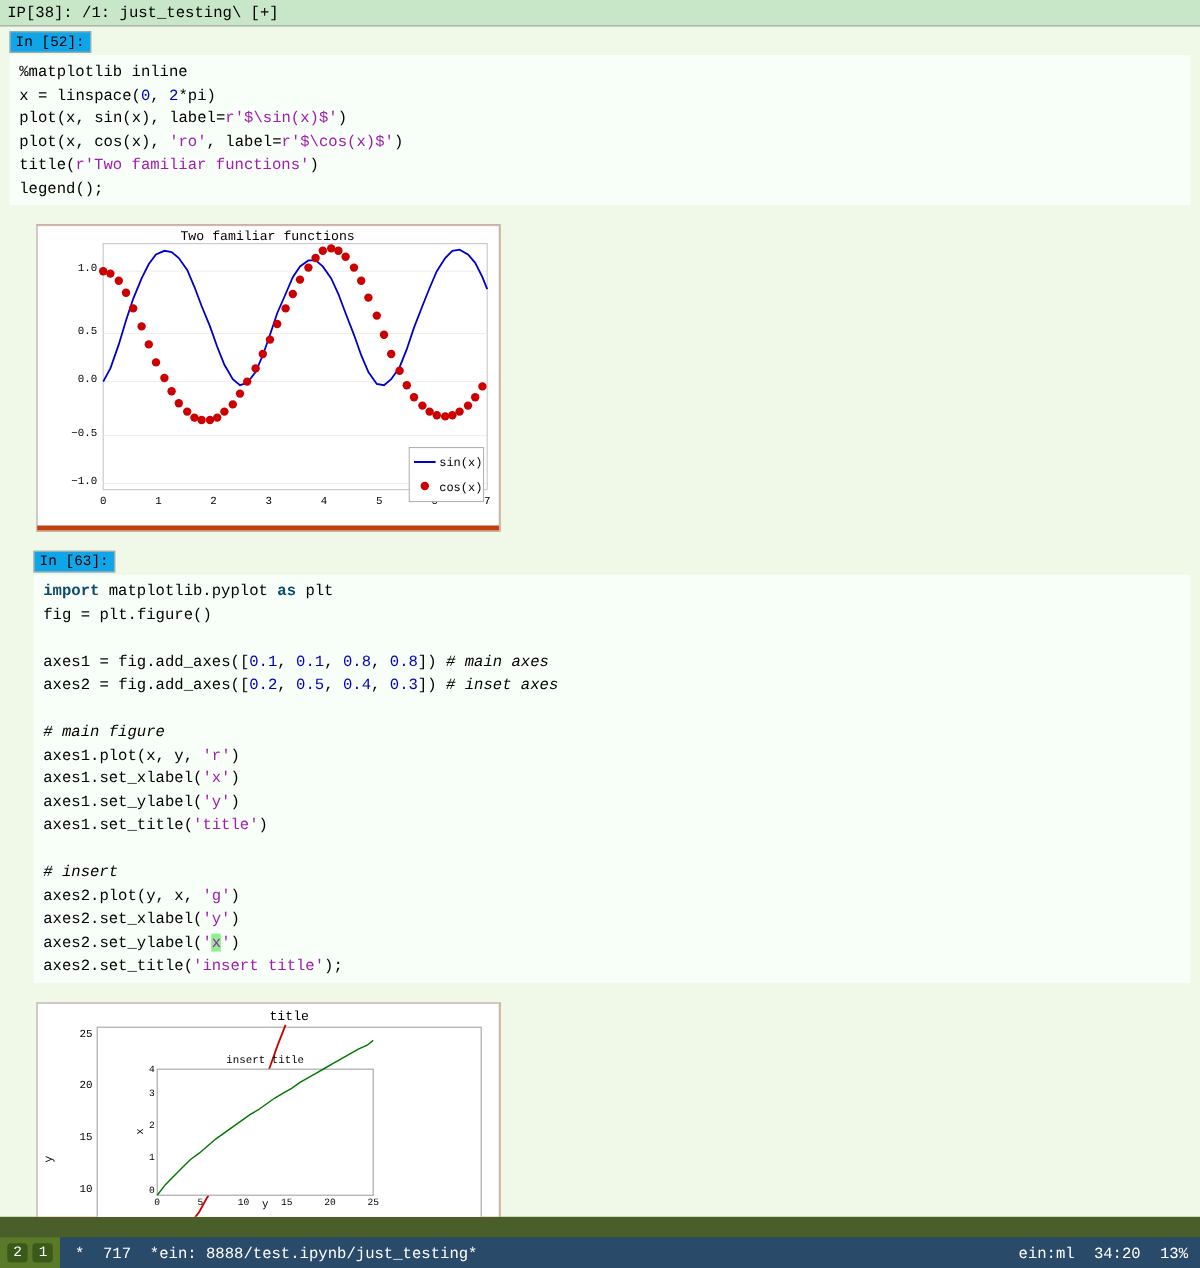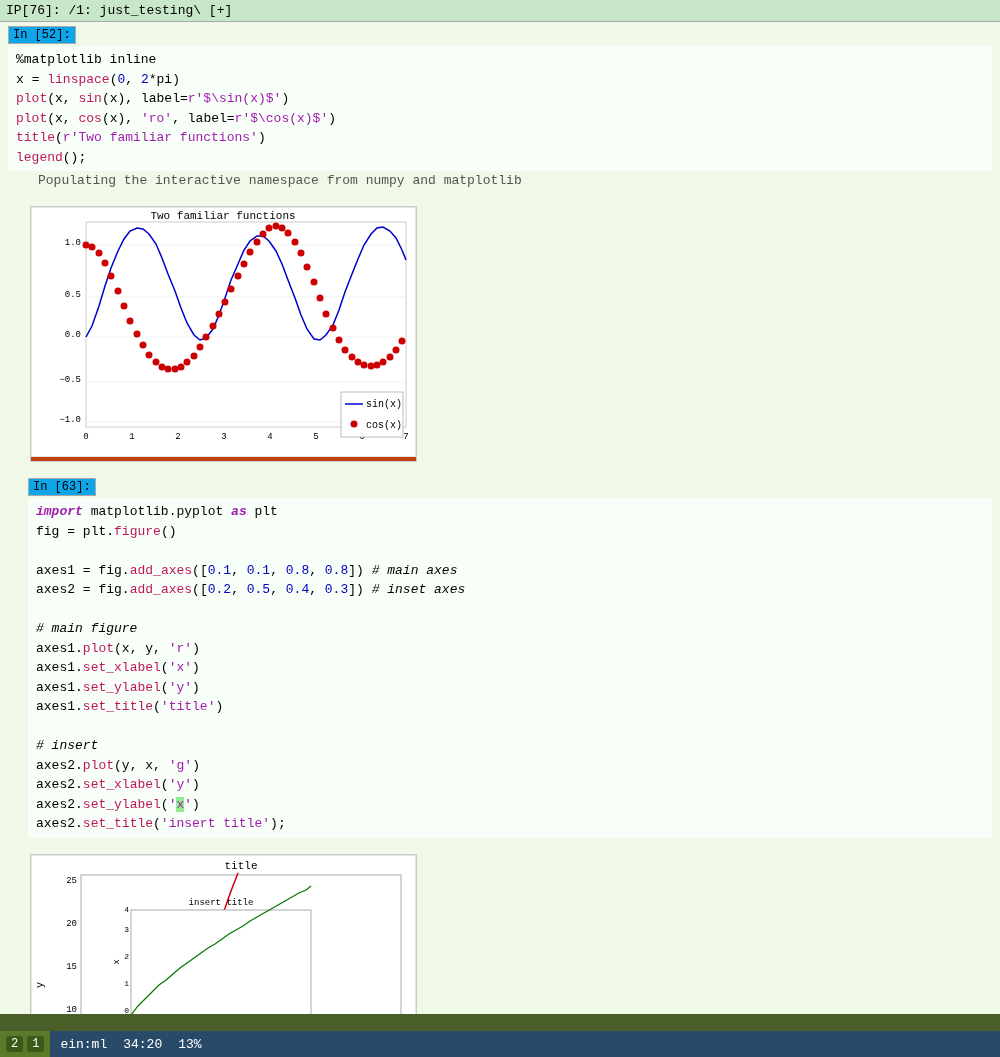--- a/index.html
+++ b/index.html
@@ -59,22 +59,22 @@
     }
 
     .cell-output {
       padding: 2px 8px 2px 30px;
       font-size: 13px;
       color: #555;
       font-style: normal;
     }
 
     
-    .kw { color: #a21caf; font-weight: bold; font-style: italic; }
-    .fn { color: #be185d; }
+    .kw { color: #0c4a6e; font-weight: bold; }
+    .fn { color: #000000; }
     .str { color: #a21caf; }
     .cm { color: #000000; font-style: italic; }
     .var { color: #000; }
     .num { color: #0000c0; }
     .paren { color: #000; }
     .punct { color: #000; }
 
     
     .plot-container {
       margin: 12px 8px 8px 30px;
@@ -134,35 +134,34 @@
 
     .highlight-cursor {
       background: #90ee90;
       display: inline;
     }
   </style>
 </head>
 <body>
 
 <div id="titlebar">
-  <span>IP[76]: /1: just_testing\ [+]</span>
+  <span>IP[38]: /1: just_testing\ [+]</span>
 </div>
 
 <div id="notebook">
 
   
   <div class="cell">
     <div class="cell-in-label">In [52]:</div>
     <div class="cell-code"><span class="var">%matplotlib inline</span>
 <span class="var">x</span> <span class="punct">=</span> <span class="fn">linspace</span><span class="paren">(</span><span class="num">0</span><span class="punct">,</span> <span class="num">2</span><span class="punct">*</span><span class="var">pi</span><span class="paren">)</span>
 <span class="fn">plot</span><span class="paren">(</span><span class="var">x</span><span class="punct">,</span> <span class="fn">sin</span><span class="paren">(</span><span class="var">x</span><span class="paren">)</span><span class="punct">,</span> <span class="var">label</span><span class="punct">=</span><span class="str">r'$\sin(x)$'</span><span class="paren">)</span>
 <span class="fn">plot</span><span class="paren">(</span><span class="var">x</span><span class="punct">,</span> <span class="fn">cos</span><span class="paren">(</span><span class="var">x</span><span class="paren">)</span><span class="punct">,</span> <span class="str">'ro'</span><span class="punct">,</span> <span class="var">label</span><span class="punct">=</span><span class="str">r'$\cos(x)$'</span><span class="paren">)</span>
 <span class="fn">title</span><span class="paren">(</span><span class="str">r'Two familiar functions'</span><span class="paren">)</span>
 <span class="fn">legend</span><span class="paren">()</span><span class="punct">;</span></div>
-    <div class="cell-output">Populating the interactive namespace from numpy and matplotlib</div>
   </div>
 
   
   <div class="plot-container">
     <svg width="385" height="250">
 
       <rect x="0" y="0" width="385" height="250" fill="white" stroke="#ccc"></rect>
 
       <rect x="55" y="15" width="320" height="205" fill="white" stroke="#ccc"></rect>
 
@@ -333,18 +332,23 @@
     </svg>
   </div>
 
 </div>
 
 <div id="statusbar">
   <div class="status-cell-nums">
     <span class="status-cell-num">2</span>
     <span class="status-cell-num">1</span>
   </div>
+  <div class="status-center">
+    <span>*</span>&nbsp;
+    <span>717</span>&nbsp;
+    <span>*ein: 8888/test.ipynb/just_testing*</span>
+  </div>
   <div class="status-right">
     <span>ein:ml</span>
     <span>34:20</span>
     <span>13%</span>
   </div>
 </div>
 
 </body></html>

